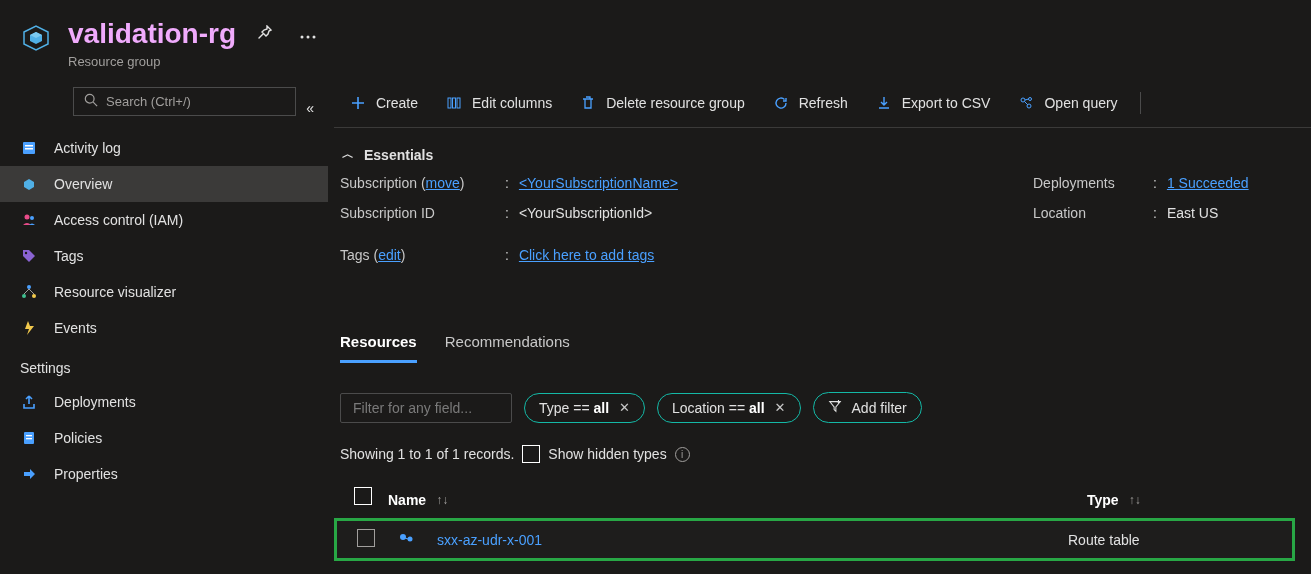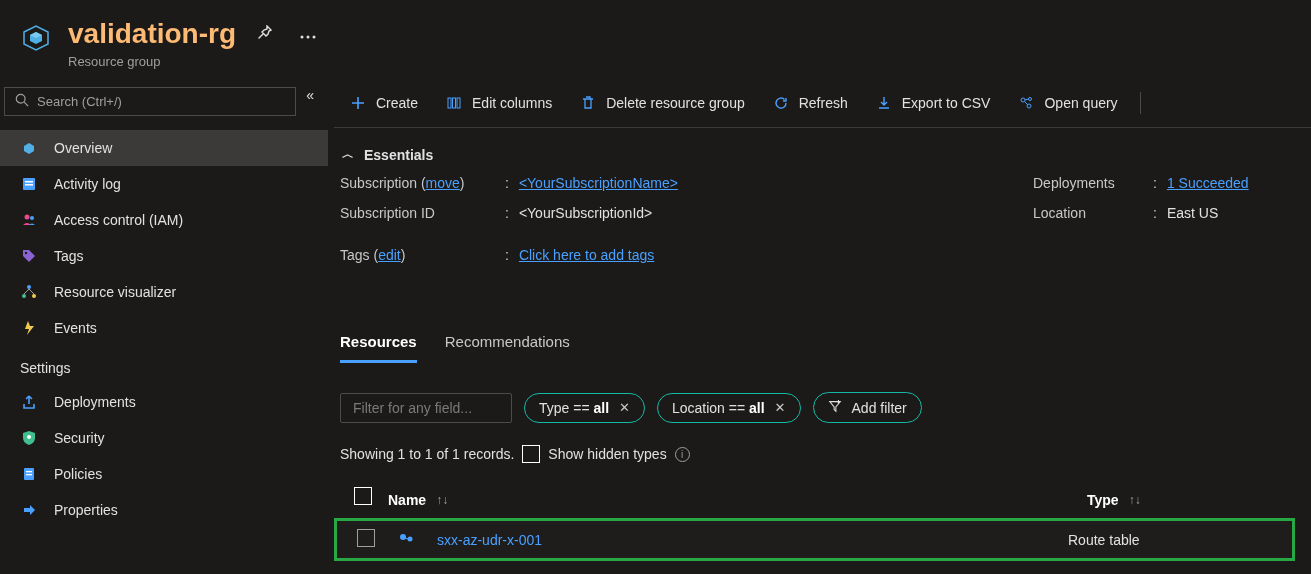--- a/index.html
+++ b/index.html
@@ -15,33 +15,33 @@
 .page { display: flex; flex-direction: column; height: 100%; }
 .header {
   display: flex;
   align-items: flex-start;
   padding: 18px 0 18px 20px;
   gap: 16px;
 }
 .header-icon { width: 32px; height: 32px; flex-shrink: 0; margin-top: 4px; }
 .header-titles { flex: 1; display: flex; flex-direction: column; }
 .title-row { display: flex; align-items: center; gap: 18px; }
-.page-title { font-size: 28px; font-weight: 600; color: #fdba74; }
+.page-title { font-size: 28px; font-weight: 600; color: #f0abfc; }
 .subtitle { font-size: 13px; color: #a19f9d; margin-top: 4px; }
 .pin-btn, .more-btn { background: none; border: none; color: #e1e1e1; cursor: pointer; padding: 4px; }
 
 .body-area { display: flex; flex: 1; overflow: hidden; }
 .sidebar {
   width: 330px;
   flex-shrink: 0;
   display: flex;
   flex-direction: column;
   padding-right: 2px;
 }
-.search-row { display: flex; align-items: flex-start; padding: 0 14px 14px 4px; gap: 10px; }
+.search-row { display: flex; align-items: flex-end; padding: 0 14px 14px 30px; gap: 10px; margin-left: 43px; }
 .search-box {
   flex: 1;
   border: 1px solid #4b4b4b;
   background: transparent;
   display: flex;
   align-items: center;
   padding: 5px 10px;
   gap: 8px;
   color: #a19f9d;
 }
@@ -232,37 +232,37 @@
             <svg width="14" height="14" viewBox="0 0 16 16">
                 <circle cx="6.5" cy="6.5" r="5" stroke="#a19f9d" stroke-width="1.4" fill="none"></circle>
                 <line x1="10.5" y1="10.5" x2="15" y2="15" stroke="#a19f9d" stroke-width="1.4"></line>
               </svg>
           </span>
           <input class="search-input" placeholder="Search (Ctrl+/)" style="">
         </div>
         <button class="collapse-btn">«</button>
       </div>
 
-      <div class="nav-item active">
-        <span class="nav-icon">
-          <svg width="16" height="16" viewBox="0 0 16 16">
-              <path d="M3 6 L8 3 L13 6 L13 11 L8 14 L3 11 Z" fill="#50b0e6"></path>
-            </svg>
-        </span>
-        <span>Overview</span>
-      </div>
       <div class="nav-item">
         <span class="nav-icon">
           <svg width="16" height="16" viewBox="0 0 16 16">
               <rect x="2" y="2" width="12" height="12" rx="1" fill="#4aa0ff"></rect>
               <rect x="4" y="5" width="8" height="1.5" fill="#fff"></rect>
               <rect x="4" y="8" width="8" height="1.5" fill="#fff"></rect>
             </svg>
         </span>
         <span>Activity log</span>
+      </div>
+      <div class="nav-item active">
+        <span class="nav-icon">
+          <svg width="16" height="16" viewBox="0 0 16 16">
+              <path d="M3 6 L8 3 L13 6 L13 11 L8 14 L3 11 Z" fill="#50b0e6"></path>
+            </svg>
+        </span>
+        <span>Overview</span>
       </div>
       <div class="nav-item">
         <span class="nav-icon">
           <svg width="16" height="16" viewBox="0 0 16 16">
               <circle cx="6" cy="5" r="2.5" fill="#ea4c89"></circle>
               <circle cx="11" cy="6" r="2" fill="#4aa0ff"></circle>
               <path d="M2 13 q4-4 8 0" fill="#ea4c89"></path>
               <path d="M8 13 q3-3 6 0" fill="#4aa0ff"></path>
             </svg>
         </span>
@@ -300,29 +300,20 @@
       <div class="nav-section-title">Settings</div>
 
       <div class="nav-item">
         <span class="nav-icon">
           <svg width="16" height="16" viewBox="0 0 16 16">
               <path d="M8 2 L8 10 M8 2 L5 5 M8 2 L11 5" stroke="#4aa0ff" stroke-width="1.6" fill="none"></path>
               <path d="M3 10 L3 14 L13 14 L13 10" stroke="#4aa0ff" stroke-width="1.6" fill="none"></path>
             </svg>
         </span>
         <span>Deployments</span>
-      </div>
-      <div class="nav-item">
-        <span class="nav-icon">
-          <svg width="16" height="16" viewBox="0 0 16 16">
-              <path d="M8 1 L14 3 L14 8 Q14 13 8 15 Q2 13 2 8 L2 3 Z" fill="#3fbf8f"></path>
-              <circle cx="8" cy="7" r="2" fill="#fff"></circle>
-            </svg>
-        </span>
-        <span>Security</span>
       </div>
       <div class="nav-item">
         <span class="nav-icon">
           <svg width="16" height="16" viewBox="0 0 16 16">
               <rect x="3" y="2" width="10" height="12" rx="1" fill="#4aa0ff"></rect>
               <rect x="5" y="5" width="6" height="1.3" fill="#fff"></rect>
               <rect x="5" y="8" width="6" height="1.3" fill="#fff"></rect>
             </svg>
         </span>
         <span>Policies</span>

